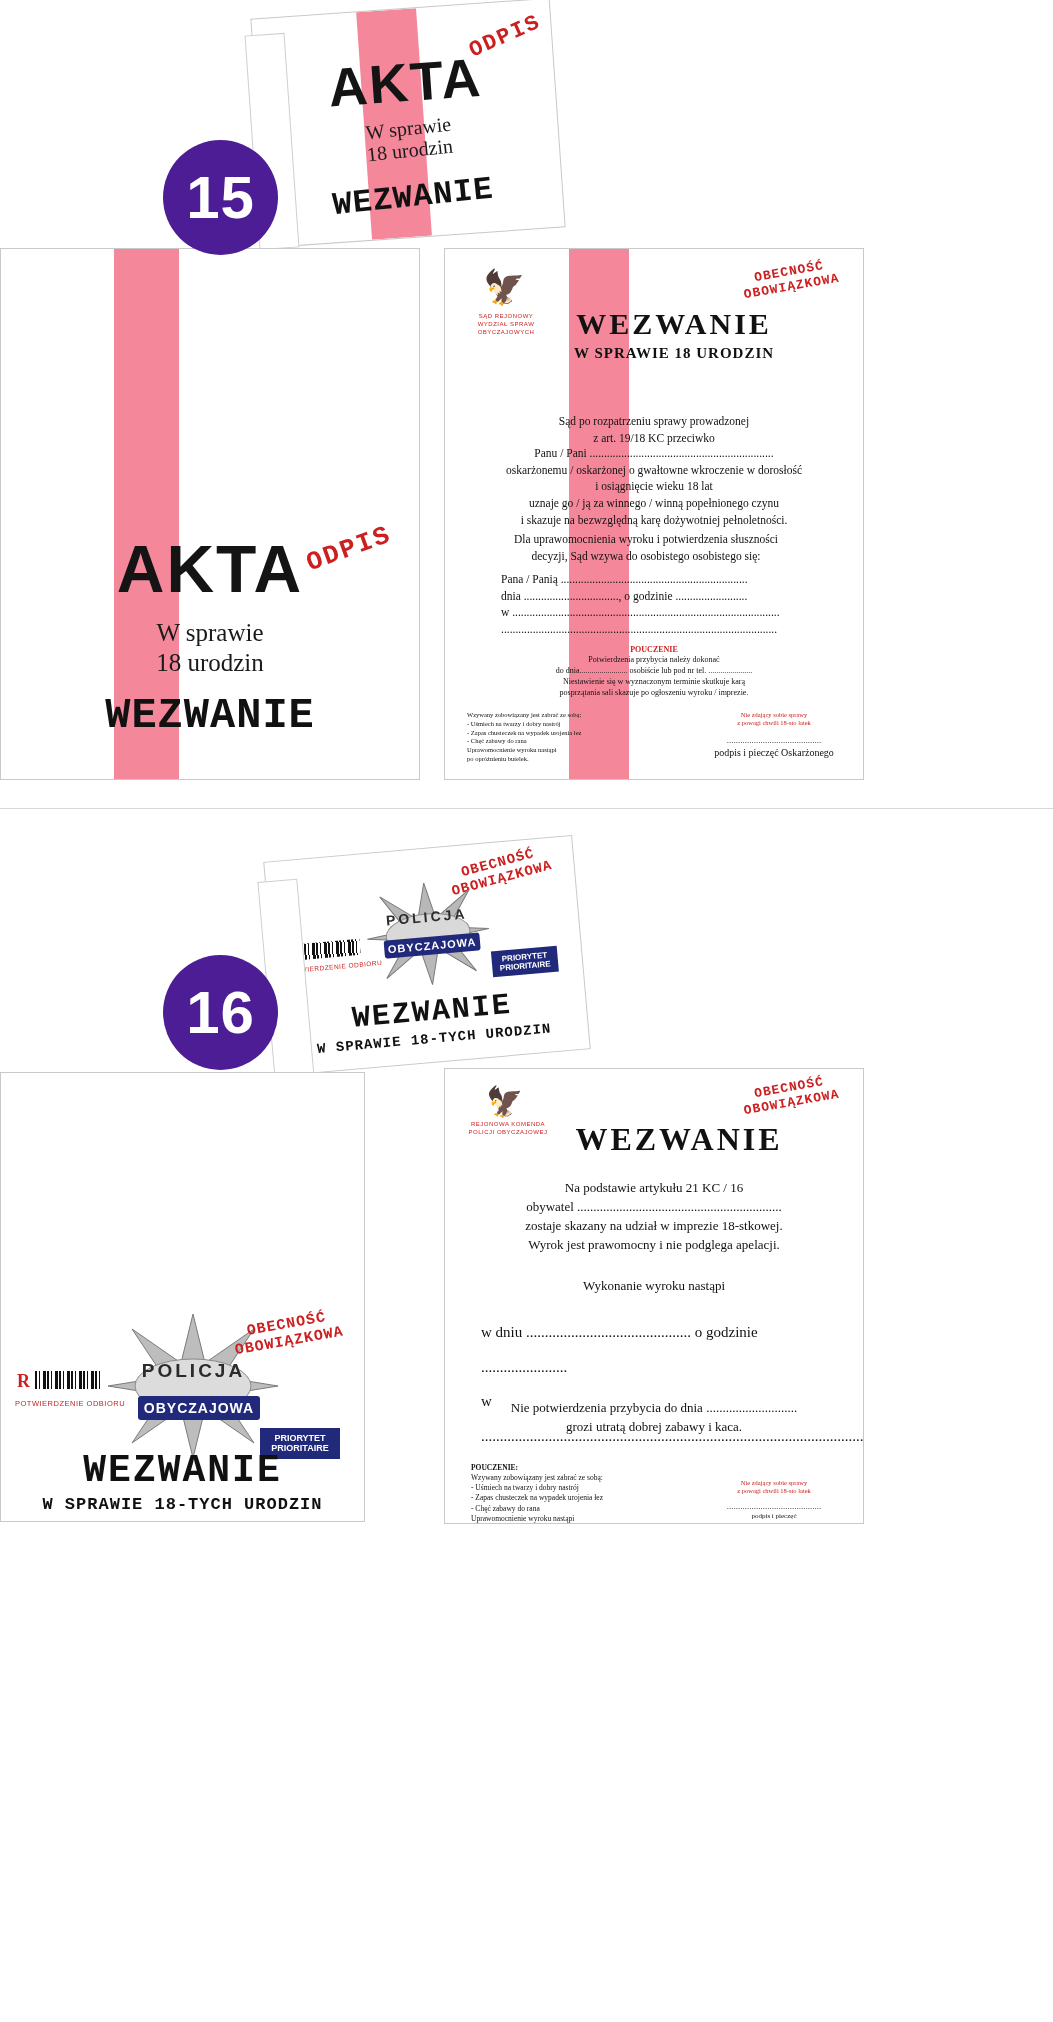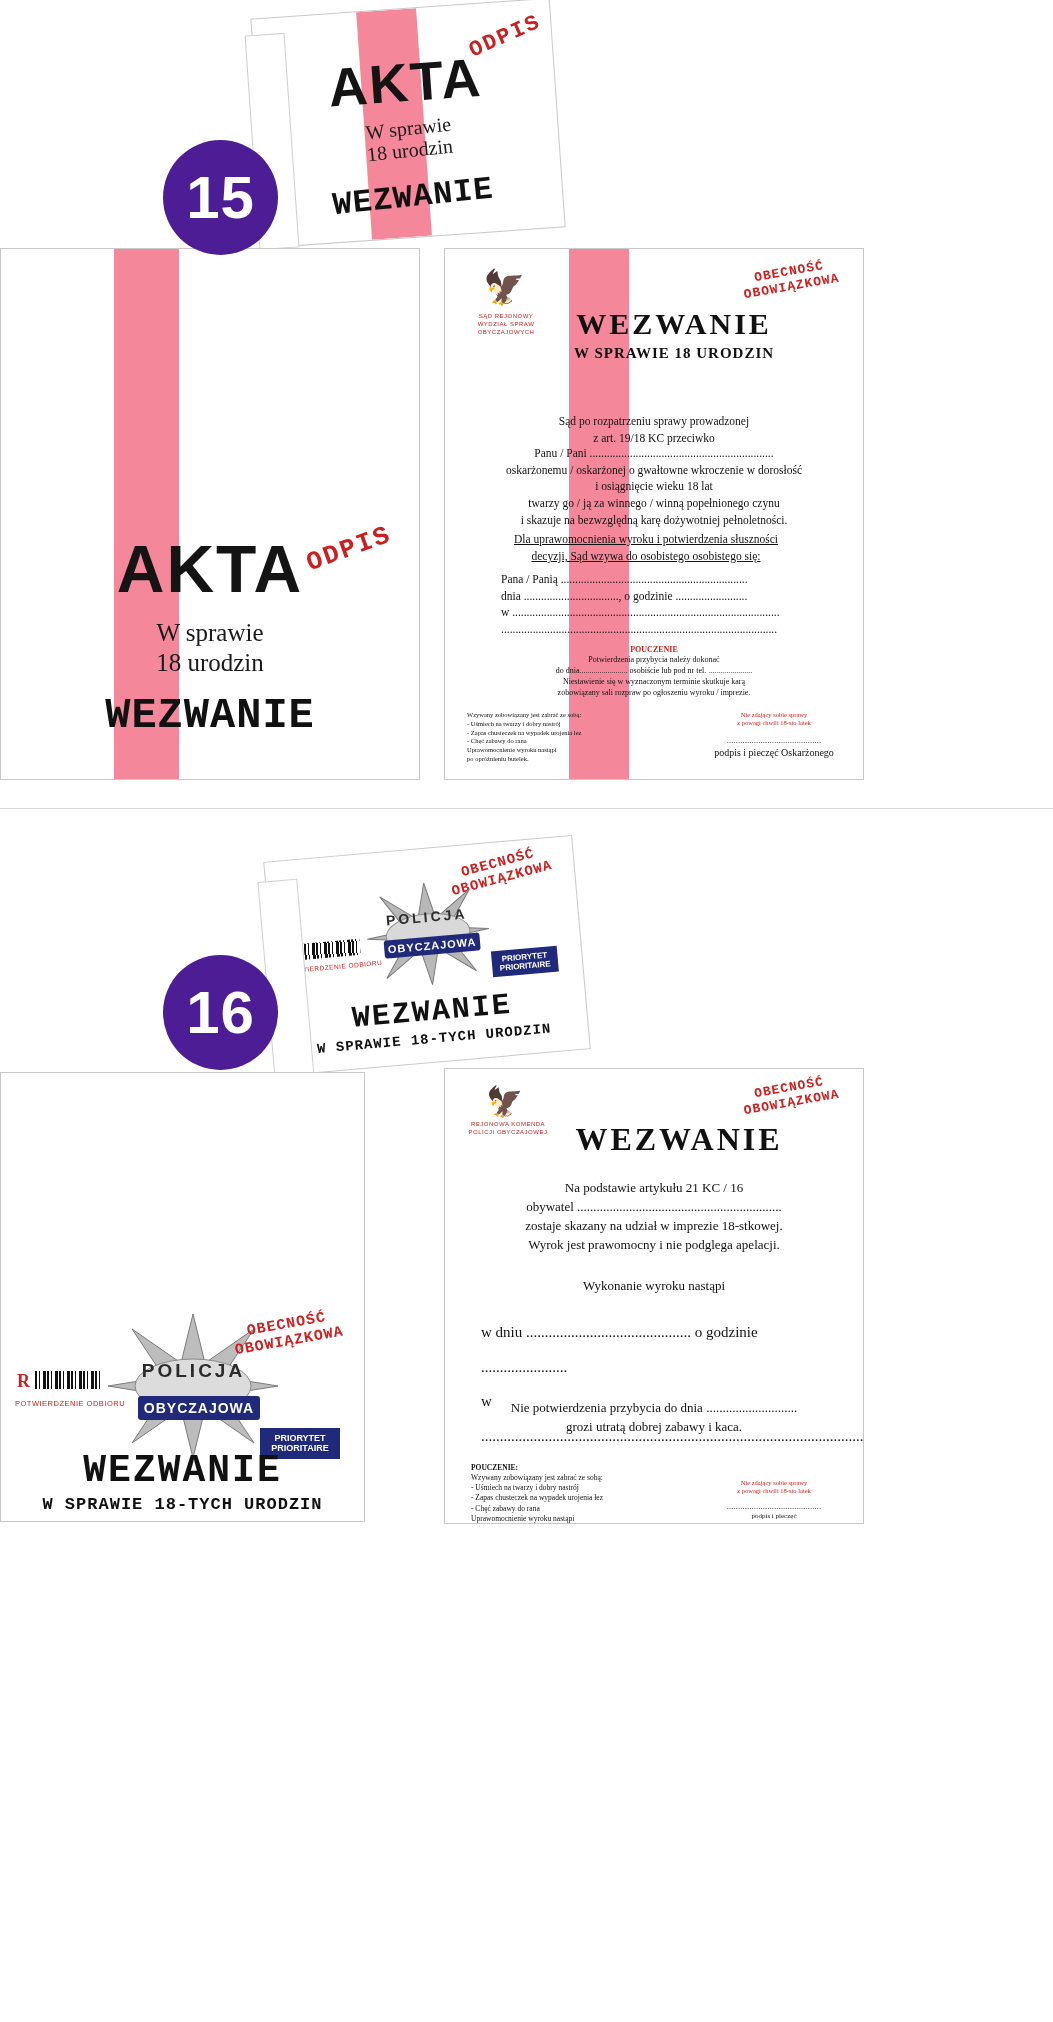--- a/index.html
+++ b/index.html
@@ -248,42 +248,42 @@
 
     <div class="para" style="position:absolute; left:24px; right:24px; top:164px; font-size:11.5px;">
       <div>Sąd po rozpatrzeniu sprawy prowadzonej</div>
       <div>z art. 19/18 KC przeciwko</div>
     </div>
 
     <div class="para" style="position:absolute; left:18px; right:18px; top:196px; font-size:11.5px;">
       <div>Panu / Pani ................................................................</div>
       <div>oskarżonemu / oskarżonej o gwałtowne wkroczenie w dorosłość</div>
       <div>i osiągnięcie wieku 18 lat</div>
-      <div>twarzy go / ją za winnego / winną popełnionego czynu</div>
+      <div>uznaje go / ją za winnego / winną popełnionego czynu</div>
       <div>i skazuje na bezwzględną karę dożywotniej pełnoletności.</div>
     </div>
 
-    <div class="para" style="position:absolute; left:24px; right:40px; top:282px; font-size:11.5px;text-decoration:underline;">
+    <div class="para" style="position:absolute; left:24px; right:40px; top:282px; font-size:11.5px;">
       <div>Dla uprawomocnienia wyroku i potwierdzenia słuszności</div>
       <div>decyzji, Sąd wzywa do osobistego osobistego się:</div>
     </div>
 
     <div class="para left" style="position:absolute; left:56px; right:24px; top:322px; font-size:11.5px;">
       <div>Pana / Panią .................................................................</div>
       <div>dnia ................................., o godzinie .........................</div>
       <div>w .............................................................................................</div>
       <div>................................................................................................</div>
     </div>
 
     <div style="position:absolute; left:26px; right:26px; top:396px; text-align:center;">
       <div class="redsmall" style="font-size:8px; font-weight:bold;">POUCZENIE</div>
       <div class="small" style="font-size:8px;">Potwierdzenia przybycia należy dokonać</div>
       <div class="small" style="font-size:8px;">do dnia........................ osobiście lub pod nr tel. ......................</div>
       <div class="small" style="font-size:8px;">Niestawienie się w wyznaczonym terminie skutkuje karą</div>
-      <div class="small" style="font-size:8px;">zobowiązany sali rozpraw po ogłoszeniu wyroku / imprezie.</div>
+      <div class="small" style="font-size:8px;">posprzątania sali skazuje po ogłoszeniu wyroku / imprezie.</div>
     </div>
 
     <div class="small" style="position:absolute; left:22px; top:462px; width:190px; font-size:6.5px;">
       <div>Wzywany zobowiązany jest zabrać ze sobą:</div>
       <div>- Uśmiech na twarzy i dobry nastrój</div>
       <div>- Zapas chusteczek na wypadek urojenia łez</div>
       <div>- Chęć zabawy do rana</div>
       <div>Uprawomocnienie wyroku nastąpi</div>
       <div>po opróżnieniu butelek.</div>
     </div>

